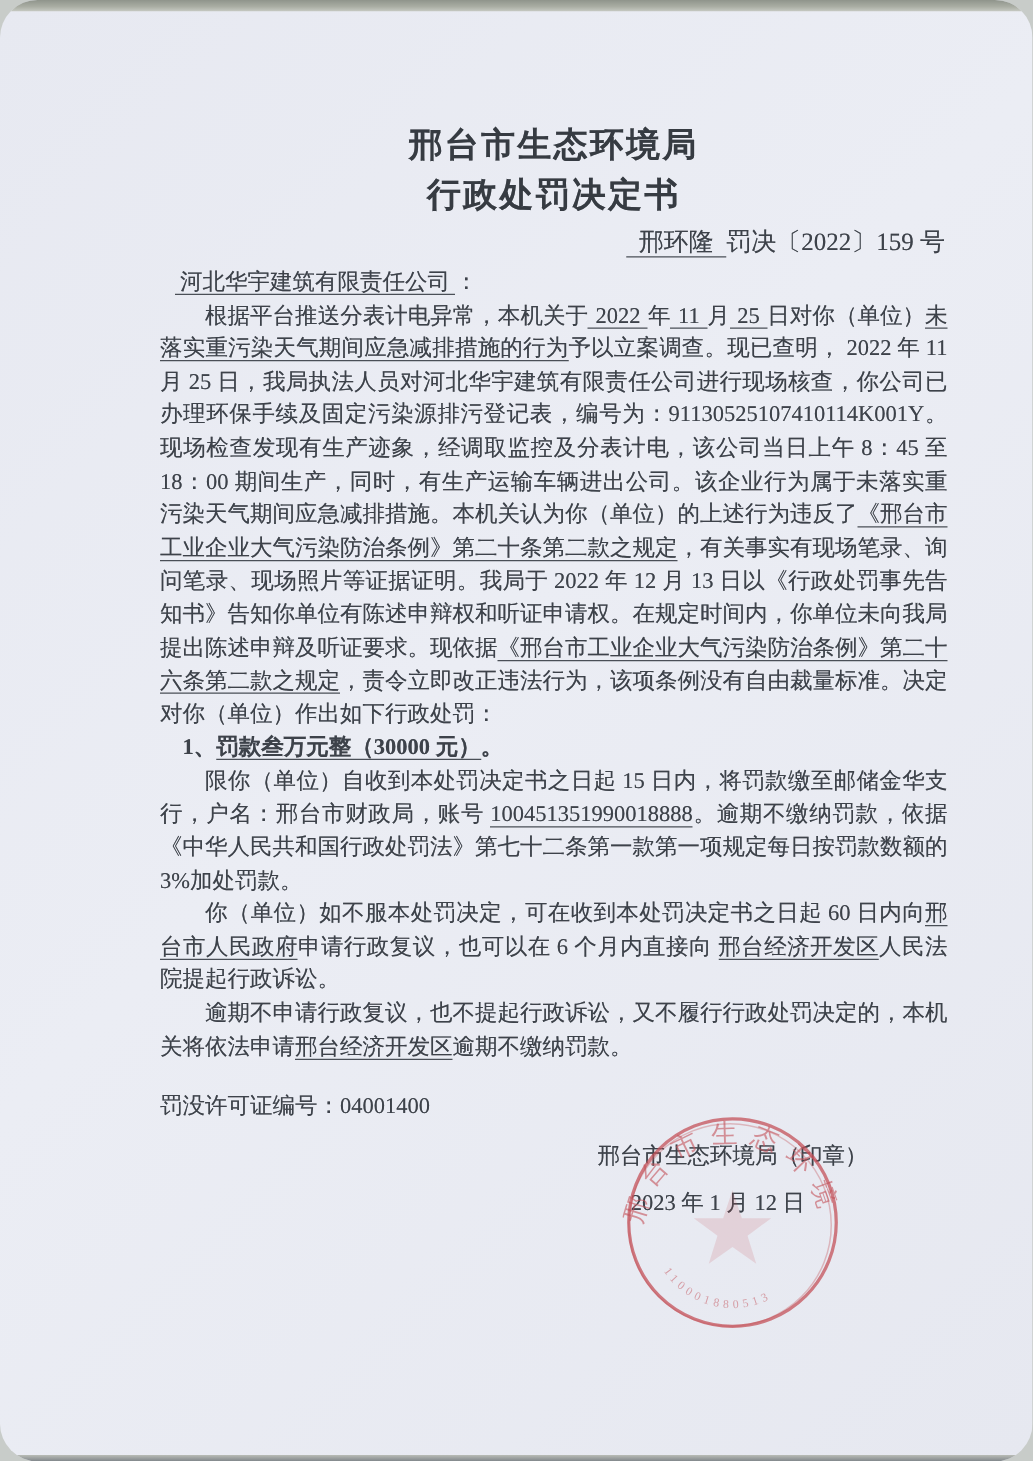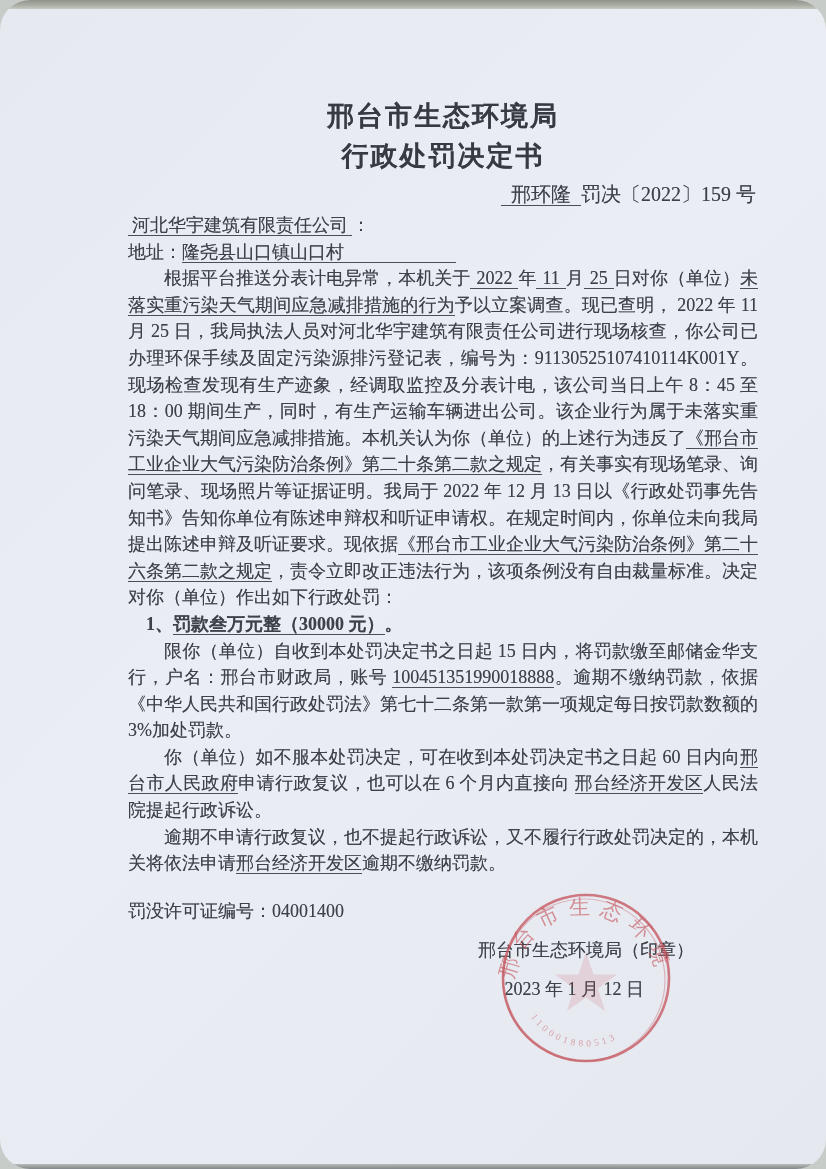--- a/index.html
+++ b/index.html
@@ -35,21 +35,21 @@
     white-space:nowrap;
   }
   p{margin:0;}
   .indent{text-indent:2em;}
   .indent1{text-indent:1em;font-weight:bold;}
   .u{border-bottom:1.2px solid #4a4f57;}
   .pad-s{padding:0 6px;}
   .pad-m{padding:0 10px;}
   .pad-name{padding:0 30px;}
   .pad-addr{padding-right:112px;}
-  .pad-code{padding:0 4px;}
+  .pad-code{padding:0 4px;margin-left:12px;}
   .nowrap{white-space:nowrap;}
   .permit-line{margin-top:21px;}
   .sig-line{margin-top:13px;text-align:right;padding-right:64px;white-space:nowrap;}
   .date-line{margin-top:12px;text-align:right;padding-right:114px;white-space:nowrap;}
   .seal{
     position:absolute;left:498px;top:890px;width:176px;height:176px;
     filter:blur(.4px);pointer-events:none;
   }
 </style>
 </head>
@@ -68,23 +68,20 @@
 
     <div class="doc-no">
       <span class="u pad-m">邢环隆</span><span>罚决〔2022〕159 号</span>
     </div>
 
     <p>
       <span class="u pad-code">河北华宇建筑有限责任公司</span><span>：</span>
     </p>
 
 
-    <p>
-      <span>地址：</span><span class="u pad-addr">隆尧县山口镇山口村</span>
-    </p>
 
     <p class="indent">
       <span>根据平台推送分表计电异常，本机关于</span><span class="u pad-s">2022</span><span>年</span><span class="u pad-s">11</span><span>月</span><span class="u pad-s">25</span><span>日对你（单位）</span><span class="u">未落实重污染天气期间应急减排措施的行为</span><span>予以立案调查。现已查明， 2022 年 11 月 25 日，我局执法人员对河北华宇建筑有限责任公司进行现场核查，你公司已办理环保手续及固定污染源排污登记表，编号为：91130525107410114K001Y。现场检查发现有生产迹象，经调取监控及分表计电，该公司当日上午 8：45 至 18：00 期间生产，同时，有生产运输车辆进出公司。该企业行为属于未落实重污染天气期间应急减排措施。本机关认为你（单位）的上述行为违反了</span><span class="u">《邢台市工业企业大气污染防治条例》第二十条第二款之规定</span><span>，有关事实有现场笔录、询问笔录、现场照片等证据证明。我局于 2022 年 12 月 13 日以《行政处罚事先告知书》告知你单位有陈述申辩权和听证申请权。在规定时间内，你单位未向我局提出陈述申辩及听证要求。现依据</span><span class="u">《邢台市工业企业大气污染防治条例》第二十六条第二款之规定</span><span>，责令立即改正违法行为，该项条例没有自由裁量标准。决定对你（单位）作出如下行政处罚：</span>
     </p>
 
     <p class="indent1">
       <span>1、</span><span class="u">罚款叁万元整（30000 元）</span><span>。</span>
     </p>
 
     <p class="indent">

